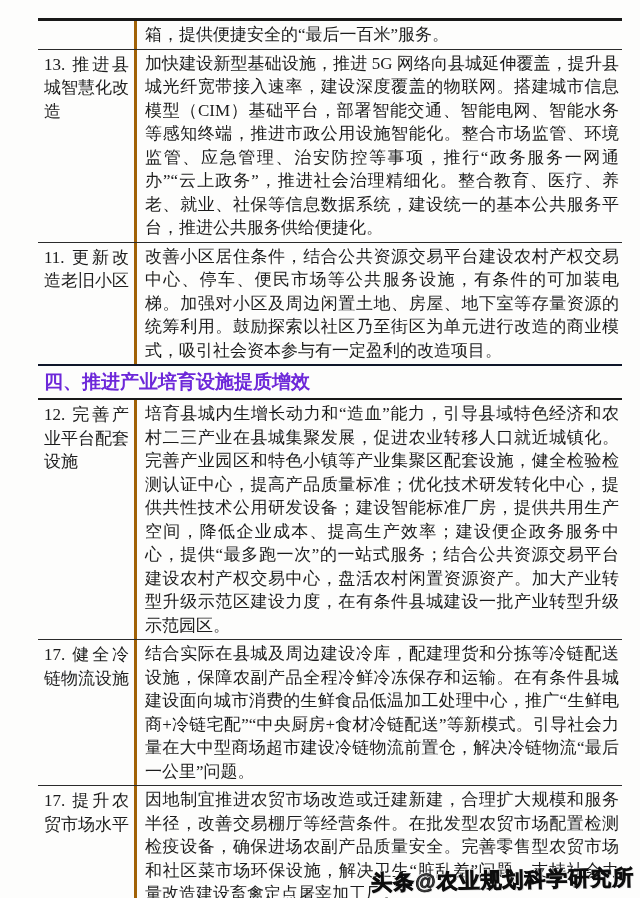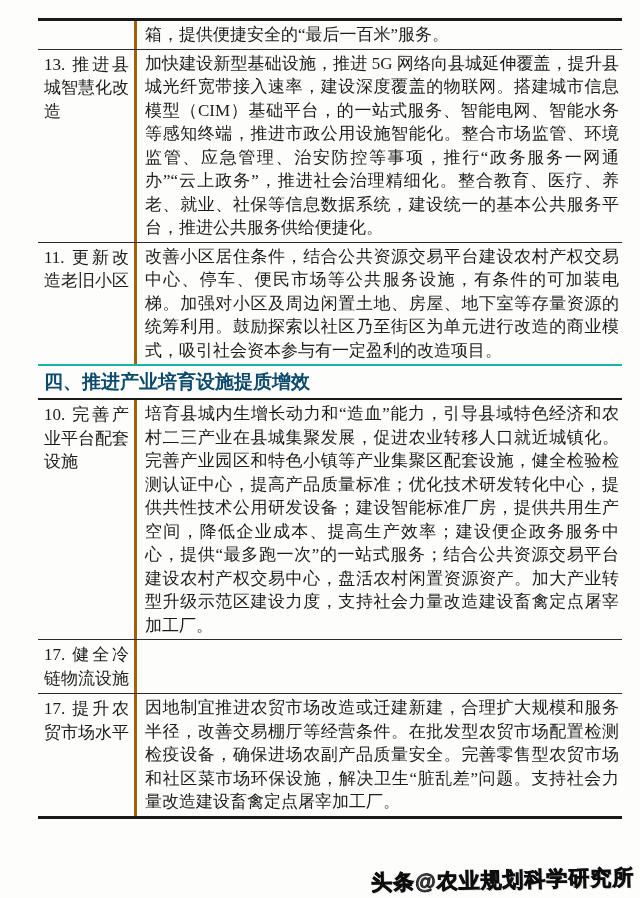--- a/index.html
+++ b/index.html
@@ -59,29 +59,29 @@
   }
   .right-cell p {
     margin: 0;
     font-size: 17px;
     line-height: 23.5px;
     text-align: justify;
     text-justify: inter-ideograph;
     word-break: break-all;
   }
   .section-row {
-    border-top: 2px solid #14b8a6;
+    border-top: 2px solid #0f172a;
     border-bottom: 2px solid #191919;
     box-sizing: border-box;
     padding: 4px 6px 4px 6px;
     font-family: Liberation Serif, serif;
     font-weight: bold;
     font-size: 19px;
     line-height: 24px;
-    color: #0c4a6e;
+    color: #6d28d9;
   }
   .watermark {
     position: absolute;
     right: 6px;
     bottom: 4px;
     font-family: "Liberation Sans", "DejaVu Sans", sans-serif;
     font-weight: bold;
     font-size: 21px;
     letter-spacing: 1px;
     color: #474747;
@@ -103,49 +103,52 @@
       <div class="right-cell">
         <p>箱，提供便捷安全的“最后一百米”服务。</p>
       </div>
     </div>
 
     <div class="t-row">
       <div class="left-cell">
         <div class="item-title">13. 推进县城智慧化改造</div>
       </div>
       <div class="right-cell">
-        <p>加快建设新型基础设施，推进 5G 网络向县城延伸覆盖，提升县城光纤宽带接入速率，建设深度覆盖的物联网。搭建城市信息模型（CIM）基础平台，的一站式服务、智能电网、智能水务等感知终端，推进市政公用设施智能化。整合市场监管、环境监管、应急管理、治安防控等事项，推行“政务服务一网通办”“云上政务”，推进社会治理精细化。整合教育、医疗、养老、就业、社保等信息数据系统，建设统一的基本公共服务平台，推进公共服务供给便捷化。</p>
+        <p>加快建设新型基础设施，推进 5G 网络向县城延伸覆盖，提升县城光纤宽带接入速率，建设深度覆盖的物联网。搭建城市信息模型（CIM）基础平台，部署智能交通、智能电网、智能水务等感知终端，推进市政公用设施智能化。整合市场监管、环境监管、应急管理、治安防控等事项，推行“政务服务一网通办”“云上政务”，推进社会治理精细化。整合教育、医疗、养老、就业、社保等信息数据系统，建设统一的基本公共服务平台，推进公共服务供给便捷化。</p>
       </div>
     </div>
 
     <div class="t-row">
       <div class="left-cell">
         <div class="item-title">11. 更新改造老旧小区</div>
       </div>
       <div class="right-cell">
         <p>改善小区居住条件，结合公共资源交易平台建设农村产权交易中心、停车、便民市场等公共服务设施，有条件的可加装电梯。加强对小区及周边闲置土地、房屋、地下室等存量资源的统筹利用。鼓励探索以社区乃至街区为单元进行改造的商业模式，吸引社会资本参与有一定盈利的改造项目。</p>
       </div>
     </div>
 
     <div class="section-row">
       <span>四、推进产业培育设施提质增效</span>
     </div>
 
     <div class="t-row after-section">
       <div class="left-cell">
-        <div class="item-title">10. 完善产业平台配套设施</div>
+        <div class="item-title">12. 完善产业平台配套设施</div>
       </div>
       <div class="right-cell">
-        <p>培育县城内生增长动力和“造血”能力，引导县域特色经济和农村二三产业在县城集聚发展，促进农业转移人口就近城镇化。完善产业园区和特色小镇等产业集聚区配套设施，健全检验检测认证中心，提高产品质量标准；优化技术研发转化中心，提供共性技术公用研发设备；建设智能标准厂房，提供共用生产空间，降低企业成本、提高生产效率；建设便企政务服务中心，提供“最多跑一次”的一站式服务；结合公共资源交易平台建设农村产权交易中心，盘活农村闲置资源资产。加大产业转型升级示范区建设力度，支持社会力量改造建设畜禽定点屠宰加工厂。</p>
+        <p>培育县城内生增长动力和“造血”能力，引导县域特色经济和农村二三产业在县城集聚发展，促进农业转移人口就近城镇化。完善产业园区和特色小镇等产业集聚区配套设施，健全检验检测认证中心，提高产品质量标准；优化技术研发转化中心，提供共性技术公用研发设备；建设智能标准厂房，提供共用生产空间，降低企业成本、提高生产效率；建设便企政务服务中心，提供“最多跑一次”的一站式服务；结合公共资源交易平台建设农村产权交易中心，盘活农村闲置资源资产。加大产业转型升级示范区建设力度，在有条件县城建设一批产业转型升级示范园区。</p>
       </div>
     </div>
 
     <div class="t-row">
       <div class="left-cell">
         <div class="item-title">17. 健全冷链物流设施</div>
+      </div>
+      <div class="right-cell">
+        <p>结合实际在县城及周边建设冷库，配建理货和分拣等冷链配送设施，保障农副产品全程冷鲜冷冻保存和运输。在有条件县城建设面向城市消费的生鲜食品低温加工处理中心，推广“生鲜电商+冷链宅配”“中央厨房+食材冷链配送”等新模式。引导社会力量在大中型商场超市建设冷链物流前置仓，解决冷链物流“最后一公里”问题。</p>
       </div>
     </div>
 
     <div class="t-row">
       <div class="left-cell">
         <div class="item-title">17. 提升农贸市场水平</div>
       </div>
       <div class="right-cell">
         <p>因地制宜推进农贸市场改造或迁建新建，合理扩大规模和服务半径，改善交易棚厅等经营条件。在批发型农贸市场配置检测检疫设备，确保进场农副产品质量安全。完善零售型农贸市场和社区菜市场环保设施，解决卫生“脏乱差”问题。支持社会力量改造建设畜禽定点屠宰加工厂。</p>
       </div>

